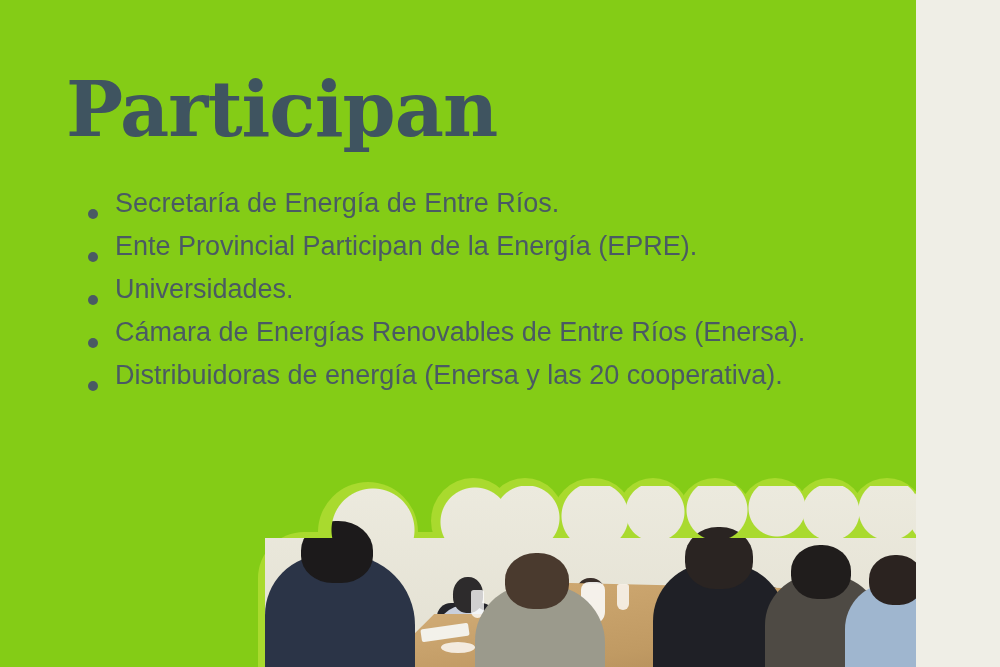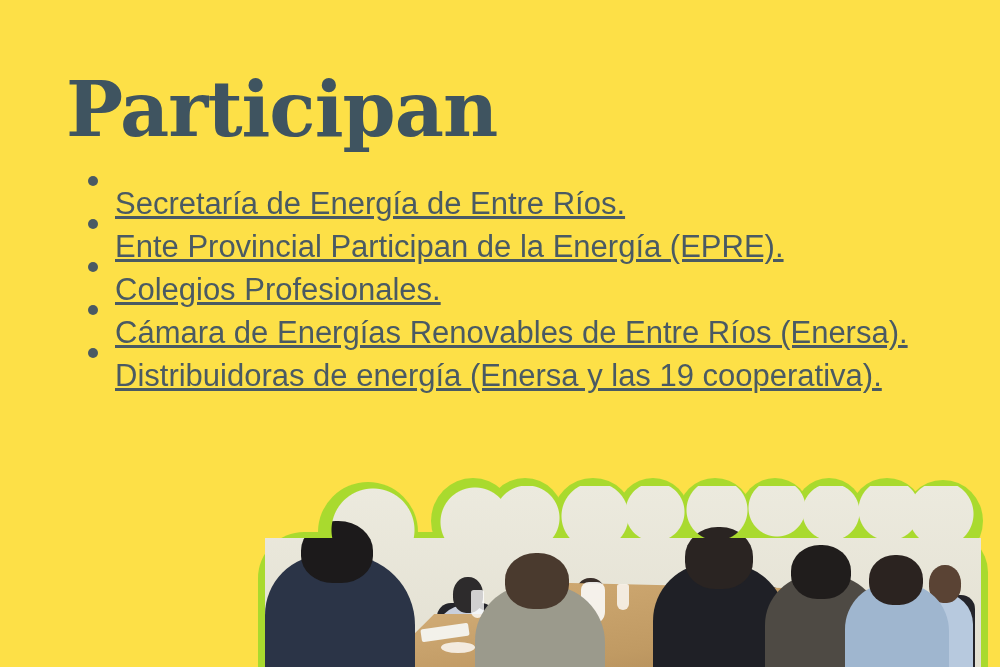--- a/index.html
+++ b/index.html
@@ -10,23 +10,23 @@
   body {
     width: 1000px;
     height: 667px;
     overflow: hidden;
     background: #efeee6;
     font-family: "Liberation Sans", sans-serif;
   }
 
   .slide {
     position: relative;
-    width: 1000px;
+    width: 916px;
     height: 667px;
-    background: #fde047;
+    background: #84cc16;
     overflow: hidden;
   }
 
   
   .slide-title {
     position: absolute;
     left: 66px;
     top: 72px;
     margin: 0;
     font-family: "DejaVu Serif", "Liberation Serif", serif;
@@ -43,27 +43,26 @@
     position: absolute;
     left: 88px;
     top: 182px;
     margin: 0;
     padding: 0;
     list-style: none;
     width: 860px;
   }
   .participant-item {
     display: flex;
-    align-items: flex-start;
+    align-items: flex-end;
     height: 43px;
-    font-size: 31px;
+    font-size: 27px;
     line-height: 43px;
     color: #4a5a63;
     white-space: nowrap;
-    text-decoration: underline;
   }
   .bullet-dot {
     flex: 0 0 auto;
     width: 10px;
     height: 10px;
     border-radius: 50%;
     background: #4a5a63;
     margin-right: 17px;
     position: relative;
     top: -6px;
@@ -214,29 +213,29 @@
     <li class="participant-item">
       <span class="bullet-dot"></span>
       <span class="participant-label">Secretaría de Energía de Entre Ríos.</span>
     </li>
     <li class="participant-item">
       <span class="bullet-dot"></span>
       <span class="participant-label">Ente Provincial Participan de la Energía (EPRE).</span>
     </li>
     <li class="participant-item">
       <span class="bullet-dot"></span>
-      <span class="participant-label">Colegios Profesionales.</span>
+      <span class="participant-label">Universidades.</span>
     </li>
     <li class="participant-item">
       <span class="bullet-dot"></span>
       <span class="participant-label">Cámara de Energías Renovables de Entre Ríos (Enersa).</span>
     </li>
     <li class="participant-item">
       <span class="bullet-dot"></span>
-      <span class="participant-label">Distribuidoras de energía (Enersa y las 19 cooperativa).</span>
+      <span class="participant-label">Distribuidoras de energía (Enersa y las 20 cooperativa).</span>
     </li>
   </ul>
 
   <div class="photo-cutout">
     <div class="photo-stage">
 
       <div class="halo" style="left:60px;  top:4px;   width:100px; height:100px;"></div>
       <div class="halo" style="left:173px; top:0px;   width:84px;  height:86px;"></div>
       <div class="halo" style="left:228px; top:0px;   width:78px;  height:80px;"></div>
       <div class="halo" style="left:294px; top:0px;   width:82px;  height:82px;"></div>

